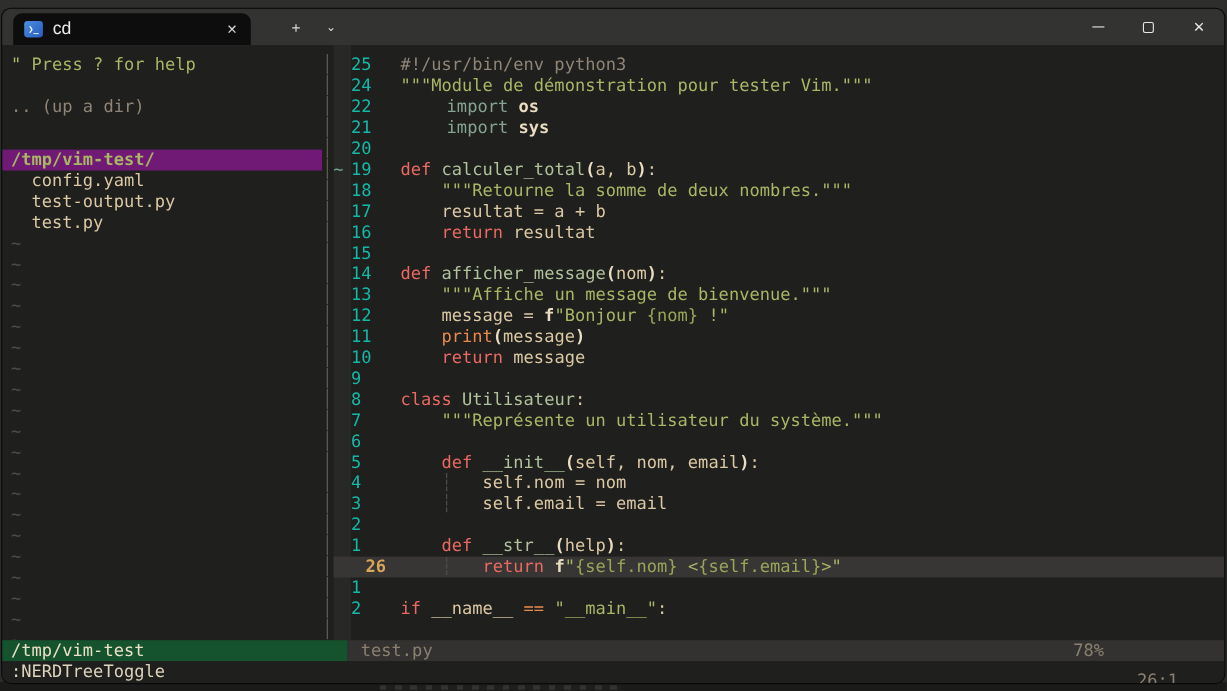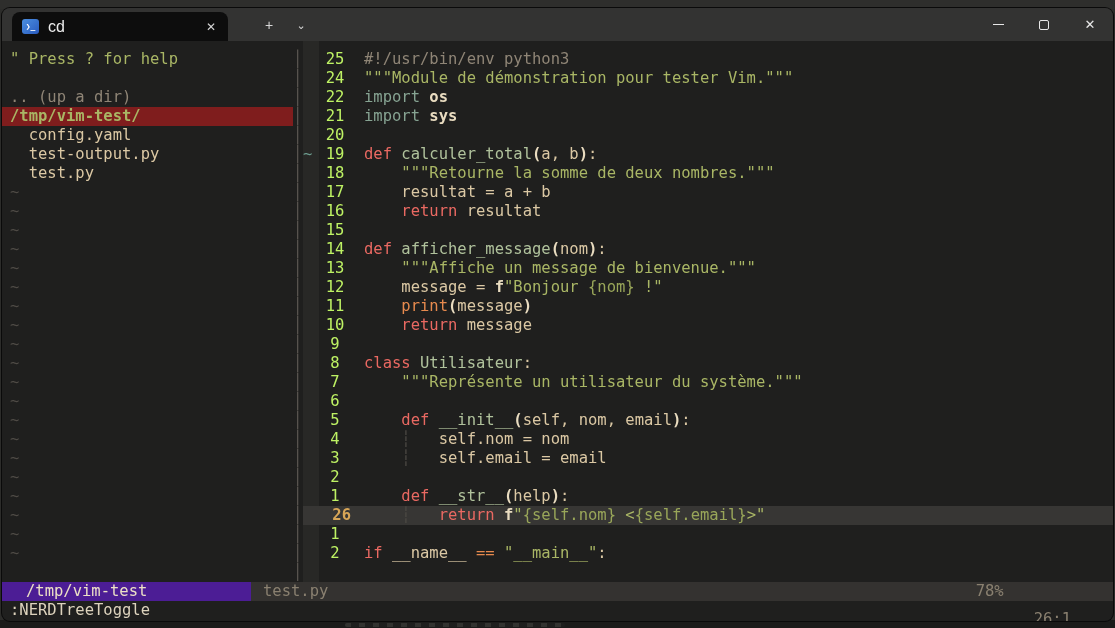--- a/index.html
+++ b/index.html
@@ -37,52 +37,52 @@
   .glyph-close { font-size:13px; font-family:"Liberation Sans", sans-serif; }
 
   
   .vim { position:absolute; left:0; top:33px; width:1111px; height:580px; font-size:15.5px; line-height:19px; color:#dbc8a4; }
   .row { height:19px; white-space:pre; }
 
   .nerdtree { position:absolute; left:0; top:0; width:291px; height:541px; padding-top:9px; overflow:hidden; }
   .nt-row { padding-left:8px; }
   .nt-help { color:#a9b665; }
   .nt-updir { color:#8f8576; }
-  .nt-root { color:#a9b665; font-weight:bold; background:#7f1d1d; }
+  .nt-root { color:#a9b665; font-weight:bold; background:#701a75;margin-top:29px; }
   .nt-file { color:#dbc8a4; }
   .nt-exec { color:#d3a44a; }
   .nt-tilde { color:#4f4b46; }
 
   .vsep { position:absolute; left:291px; top:0; width:10px; height:541px; padding-top:9px;
     color:#5c5852; overflow:hidden; }
 
   .editor { position:absolute; left:301px; top:0; width:810px; height:541px; padding-top:9px; overflow:hidden; }
   .signcol-bg { position:absolute; left:0; top:0; width:16px; height:541px; background:#282826; }
   .ed-row { position:relative; display:flex; }
   .ed-row.cursorline { background:#373634; }
   .sign { width:16px; flex:0 0 auto; color:#6d9d8f; }
-  .lnum { width:32px; flex:0 0 auto; text-align:center; color:#bef264; }
+  .lnum { width:32px; flex:0 0 auto; text-align:left; color:#14b8a6; }
   .lnum.cur { color:#d8a657; font-weight:bold; text-align:right; padding-left:4px; }
   .code { padding-left:13px; flex:1; }
 
   .cm   { color:#8f8576; }
   .str  { color:#a9b665; }
   .fstr { color:#99a659; }
   .kw   { color:#ea6962; }
-  .kwi  { color:#86a392; }
+  .kwi  { color:#86a392;margin-left:42px; }
   .fn   { color:#b0c29c; }
   .b    { color:#e78a4e; }
   .op   { color:#e78a4e; }
   .fg   { color:#dbc8a4;text-align:center; }
   .fgb  { color:#e9dcc0; font-weight:bold; }
   .guide{ color:#4e4a45; }
 
   
   .statusline { position:absolute; left:0; top:541px; width:1111px; height:19px; display:flex; }
-  .sl-left { width:249px; background:#4c1d95; color:#ece0c6; padding-left:24px; white-space:pre; }
+  .sl-left { width:314px; background:#14532d; color:#ece0c6; padding-left:8px; white-space:pre; }
   .sl-right { flex:1; background:#343230; color:#8a8070; display:flex; padding-left:12px; white-space:pre; }
   .sl-file { flex:1; }
   .sl-pct { margin-right:30px; }
   .sl-pos { margin-right:42px;margin-top:28px; }
   .cmdline { position:absolute; left:0; top:560px; width:1111px; height:20px; padding-left:8px;
     color:#ddd3bd; white-space:pre; }
 </style>
 </head>
 <body>
 

